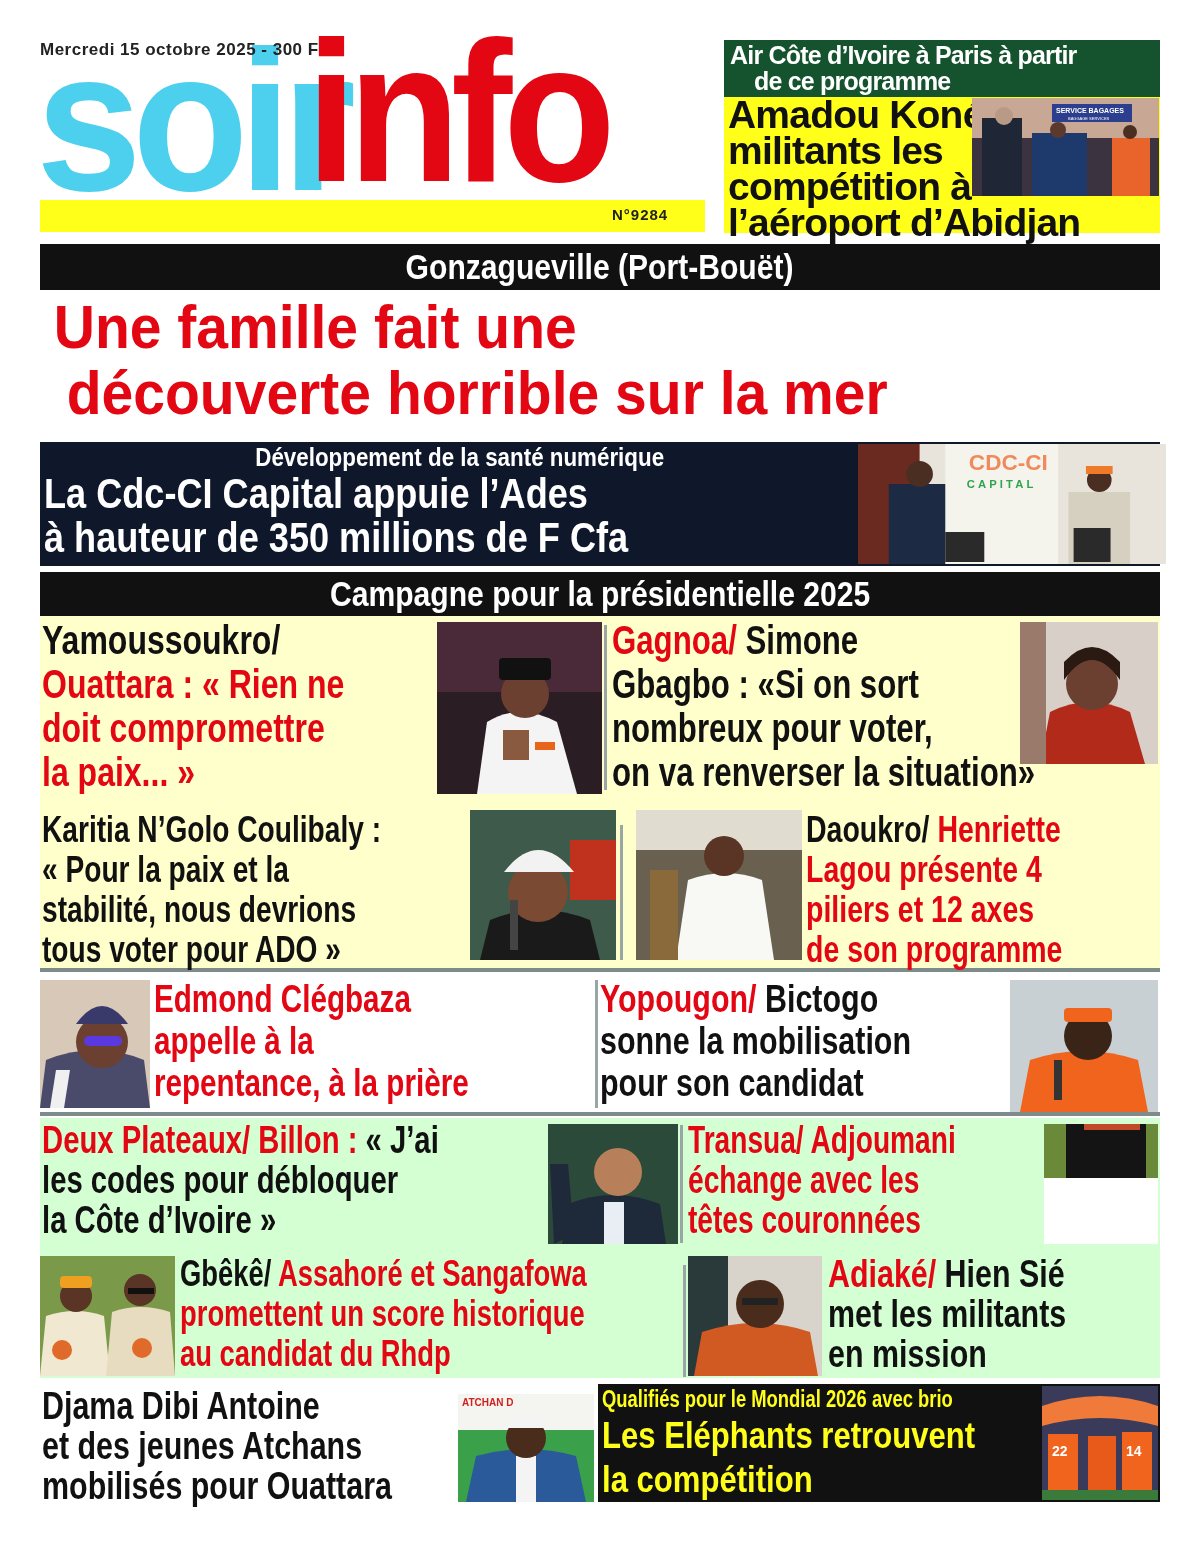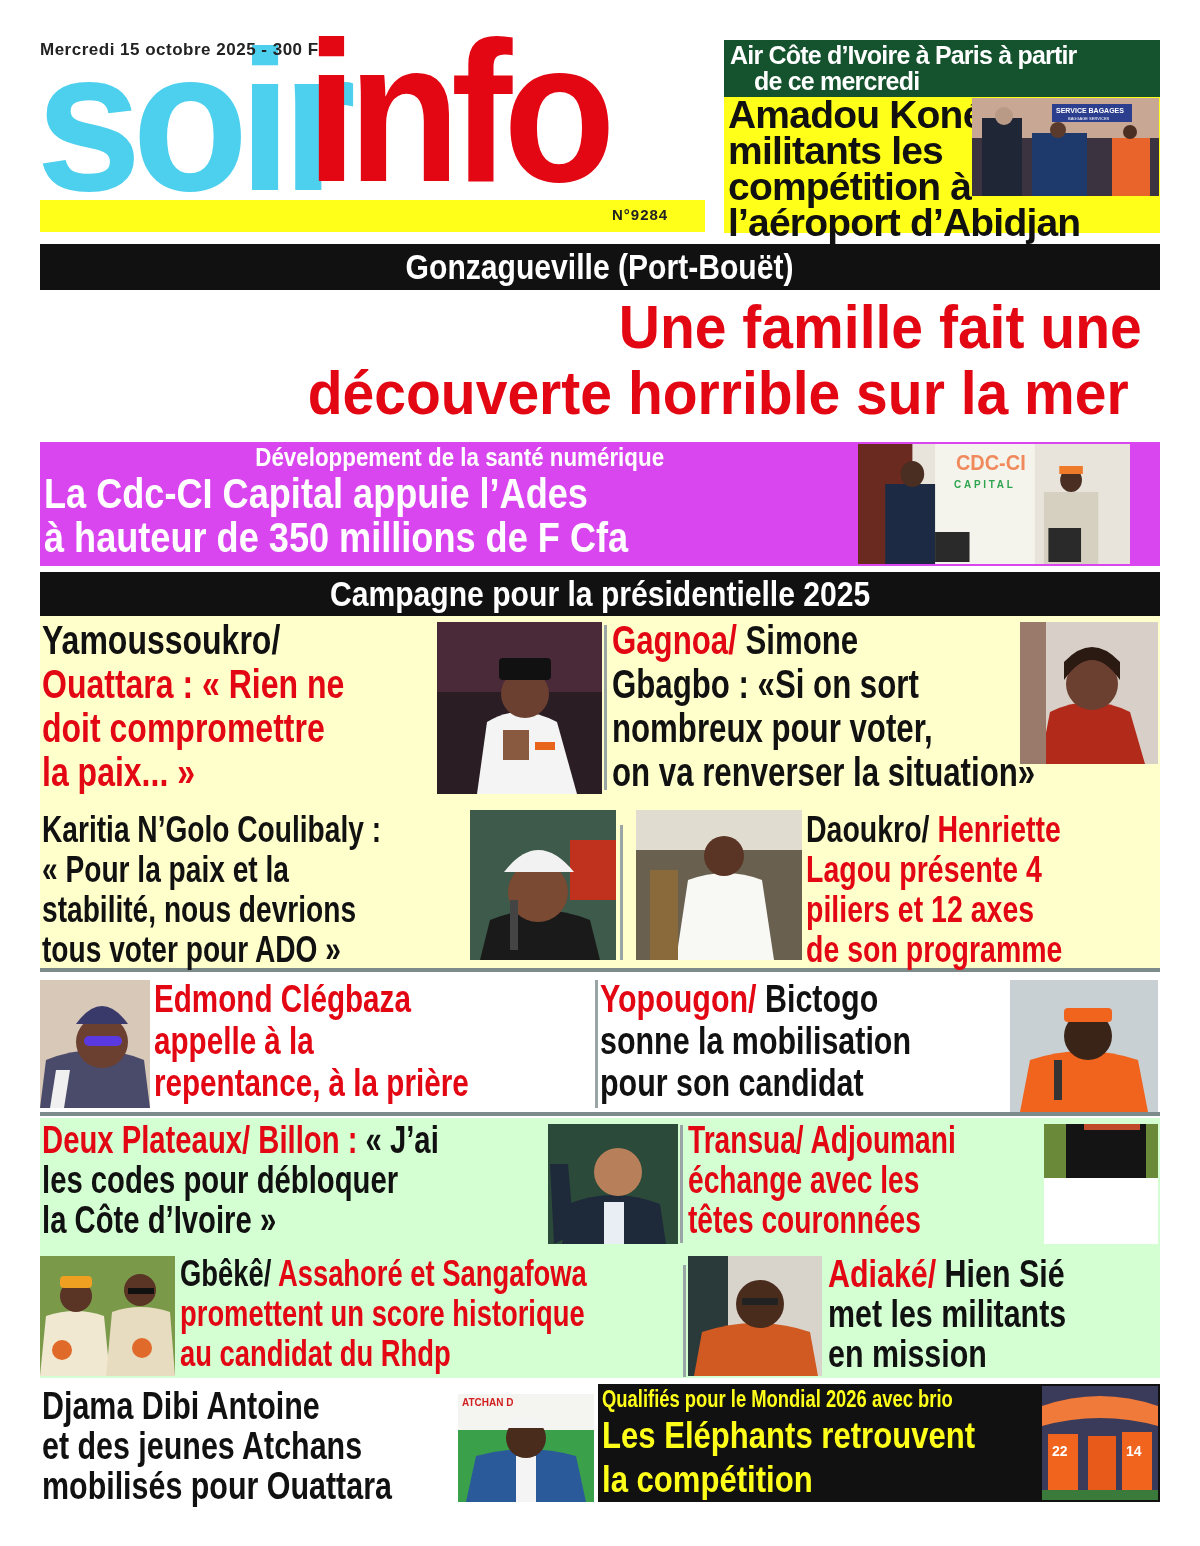--- a/index.html
+++ b/index.html
@@ -25,25 +25,25 @@
   #tr-yellow{left:724px;top:97px;width:436px;height:136px;background:#ffff1a}
   #tr-yellow .hl{position:absolute;left:4px;top:0px;font-size:39px;font-weight:900;line-height:36px;letter-spacing:-0.8px;color:#111;white-space:nowrap}
 
   
   .kbar{position:absolute;left:40px;width:1120px;background:#111;color:#fff;text-align:center;font-weight:700;white-space:nowrap;overflow:hidden}
   #k1{top:244px;height:46px;font-size:35px;line-height:46px}
   #k2{top:572px;height:44px;font-size:35px;line-height:44px}
   .kbar span{display:inline-block;transform:scaleX(0.86)}
 
   
-  #main-hl{left:44px;top:294px;width:1120px;text-align:right;color:#e30613;font-weight:700;font-size:62px;line-height:66px;white-space:nowrap}
+  #main-hl{left:31px;top:294px;width:1120px;text-align:left;color:#e30613;font-weight:700;font-size:62px;line-height:66px;white-space:nowrap}
   #main-hl div{display:inline-block;transform:scaleX(0.92)}
 
   
-  #blue{left:40px;top:442px;width:1120px;height:124px;background:#d946ef}
+  #blue{left:40px;top:442px;width:1120px;height:124px;background:#0f172a}
   #blue .kick{position:absolute;left:60px;top:0;width:720px;text-align:center;color:#fff;font-weight:700;font-size:26px;line-height:30px;white-space:nowrap}
   #blue .kick span{display:inline-block;transform:scaleX(0.86)}
   #blue .hl{position:absolute;left:4px;top:30px;color:#fff;font-weight:700;font-size:42px;line-height:44px;white-space:nowrap;transform:scaleX(0.86);transform-origin:left top}
 
   
   #cream{left:40px;top:616px;width:1120px;height:352px;background:#ffffcc}
   #green1{left:40px;top:1118px;width:990px;height:128px;background:#d3ffd3}
   #green1b{left:1030px;top:1118px;width:130px;height:128px;background:#d3ffd3}
   #green2{left:40px;top:1246px;width:1120px;height:132px;background:#d3ffd3}
   .hrule{position:absolute;left:40px;width:1120px;height:4px;background:#7d8b8a}
@@ -61,21 +61,21 @@
 <body>
 
 <div id="logo-bar" class="abs"></div>
 <div id="date" class="abs">Mercredi 15 octobre 2025 - 300 F</div>
 <div id="logo-soir" class="abs">soir</div>
 <div id="logo-info" class="abs">info</div>
 <div id="issue" class="abs">N°9284</div>
 
 <div id="tr-black" class="abs">
   <div class="l1">Air Côte d’Ivoire à Paris à partir</div>
-  <div class="l2">de ce mercredi</div>
+  <div class="l2">de ce programme</div>
 </div>
 <div id="tr-yellow" class="abs">
   <div class="hl">
     <div>Amadou Koné</div>
     <div>militants les</div>
     <div>compétition à</div>
     <div>l’aéroport d’Abidjan</div>
   </div>
 </div>
 <div class="photo" style="left:972px;top:98px;width:187px;height:98px;">
@@ -100,21 +100,21 @@
   <div>découverte horrible sur la mer</div>
 </div>
 
 <div id="blue" class="abs">
   <div class="kick"><span>Développement de la santé numérique</span></div>
   <div class="hl">
     <div>La Cdc-CI Capital appuie l’Ades</div>
     <div>à hauteur de 350 millions de F Cfa</div>
   </div>
 </div>
-<div class="photo" style="left:858px;top:444px;width:272px;height:120px;text-decoration:underline;">
+<div class="photo" style="left:858px;top:444px;width:308px;height:120px;text-decoration:underline;">
   <svg viewBox="0 0 300 120" preserveAspectRatio="none">
     <rect width="300" height="120" fill="#e8e4dc"></rect>
     <rect width="60" height="120" fill="#6b2a20"></rect>
     <rect x="85" y="0" width="110" height="120" fill="#f4f4ec"></rect>
     <text x="108" y="26" font-size="22" fill="#f08a5d" font-family="Liberation Sans, sans-serif" font-weight="700">CDC-CI</text>
     <text x="106" y="44" font-size="11" fill="#2ea44f" font-family="Liberation Sans, sans-serif" font-weight="700" letter-spacing="3">CAPITAL</text>
     <rect x="30" y="40" width="55" height="80" fill="#1d2a44"></rect>
     <circle cx="60" cy="30" r="13" fill="#4a2e22"></circle>
     <rect x="85" y="88" width="38" height="30" fill="#2a2a2a"></rect>
     <rect x="205" y="48" width="60" height="72" fill="#d6d0c0"></rect>

